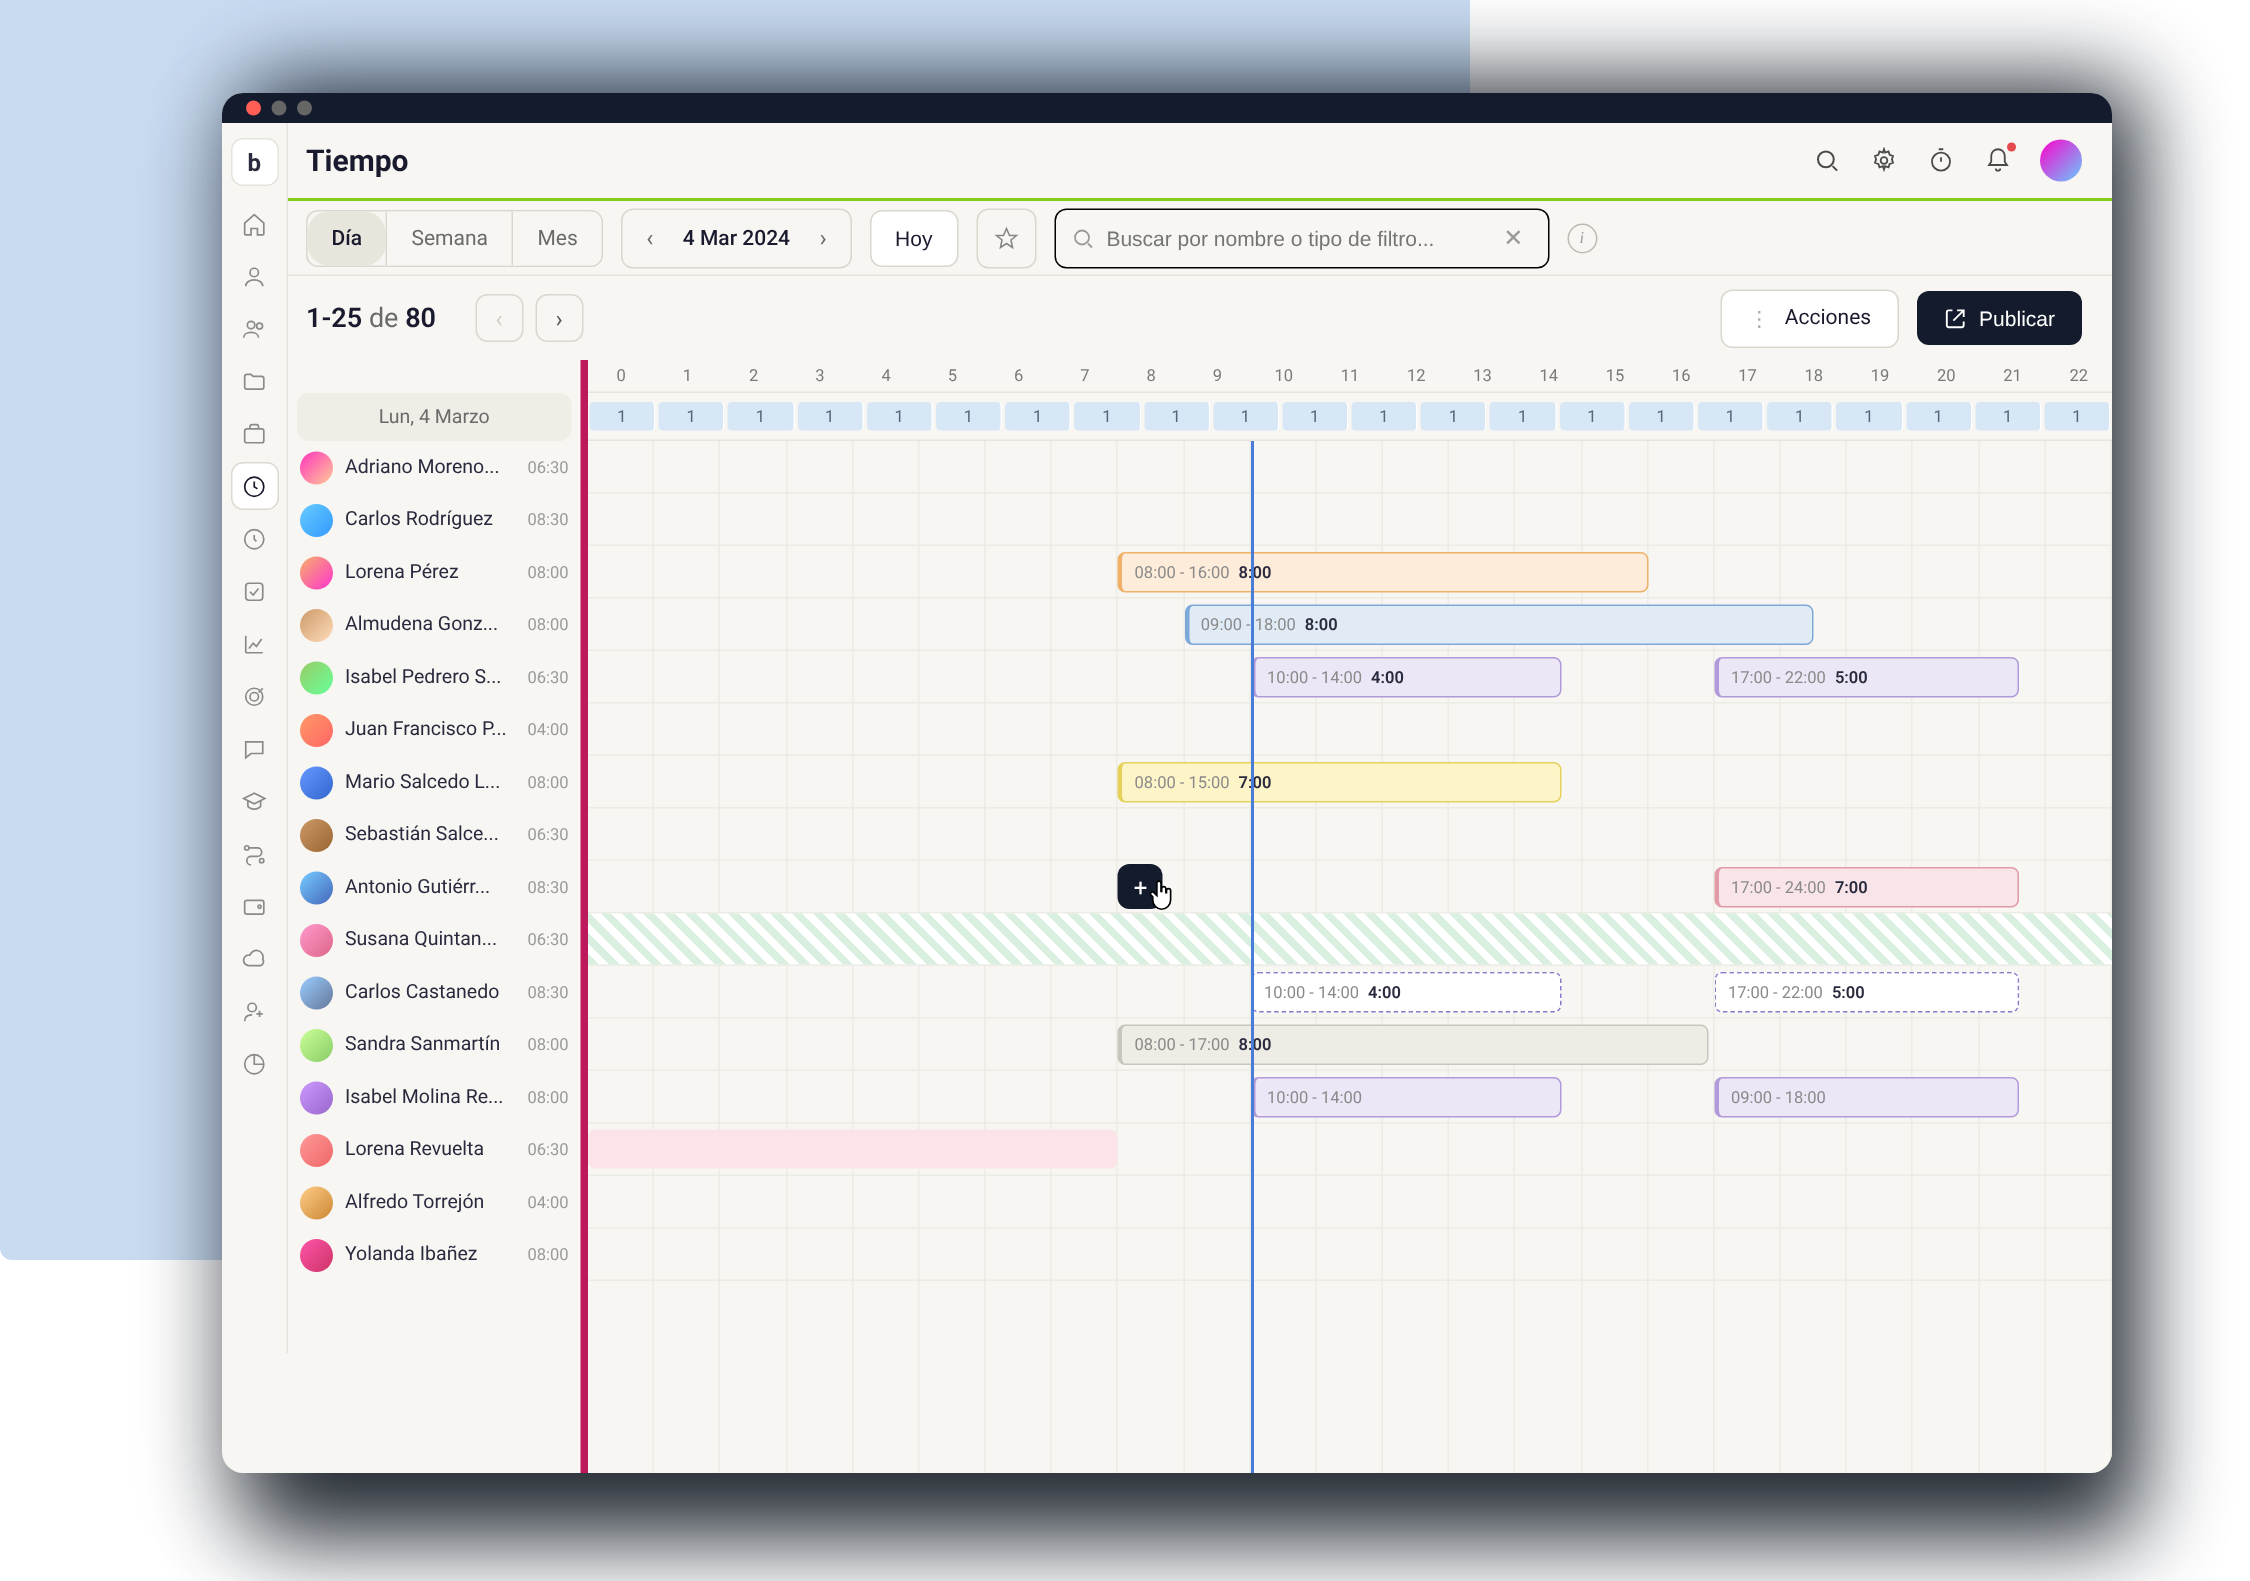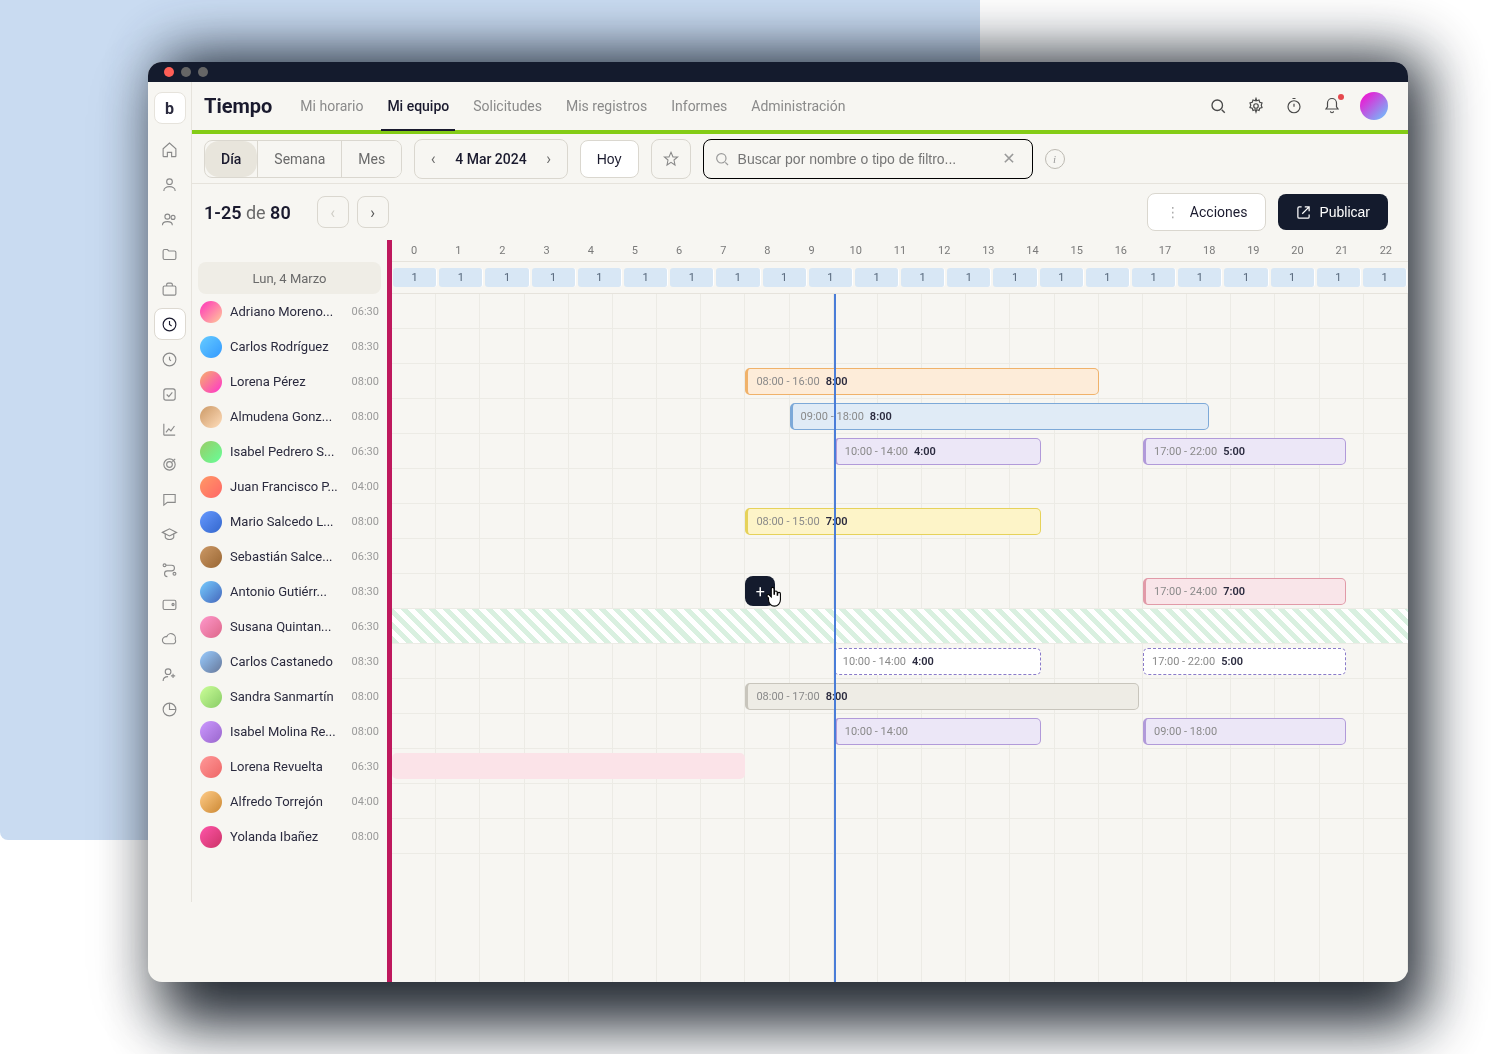--- a/index.html
+++ b/index.html
@@ -4,21 +4,21 @@
 <style>
 * { box-sizing: border-box; margin: 0; padding: 0; }
 body { font-family: -apple-system, BlinkMacSystemFont, "Segoe UI", Roboto, sans-serif; background: #fff; width: 1500px; height: 1054px; position: relative; overflow: hidden; }
 .bg-blue { position: absolute; top: 0; left: 0; width: 980px; height: 840px; background: #c9dbf1; border-radius: 0 0 8px 8px; }
 .shadow-block { position: absolute; top: 55px; left: 165px; width: 1260px; height: 970px; background: #0b1420; border-radius: 14px; filter: blur(30px); opacity: 0.85; }
 .window { position: absolute; top: 62px; left: 148px; width: 1260px; height: 920px; background: #f7f6f2; border-radius: 14px; overflow: hidden; display: flex; flex-direction: column; box-shadow: 0 20px 60px rgba(0,0,0,.25); }
 .titlebar { height: 20px; background: #141b2d; display: flex; align-items: center; padding: 0 16px; }
 .dot { width: 10px; height: 10px; border-radius: 50%; margin-right: 7px; }
 .dot.red { background: #ff5f56; }
 .dot.gray { background: #666; }
-.topnav { height: 52px; background: #f7f6f2; border-bottom: 4px solid #84cc16; display: flex; align-items: center; padding-left: 56px; position: relative; }
+.topnav { height: 52px; background: #f7f6f2; border-bottom: 2px solid #84cc16; display: flex; align-items: center; padding-left: 56px; position: relative; }
 .brand { font-size: 20px; font-weight: 700; color: #1a1a2e; margin-right: 28px; }
 .tabs { display: flex; gap: 24px; font-size: 14px; color: #8a8a8a; }
 .tab { cursor: pointer; padding: 16px 0; position: relative; }
 .tab.active { color: #1a1a2e; font-weight: 500; }
 .tab.active::after { content: ''; position: absolute; bottom: -1px; left: -6px; right: -6px; height: 2px; background: #1a1a2e; }
 .nav-icons { margin-left: auto; display: flex; gap: 18px; align-items: center; padding-right: 20px; }
 .nav-icon { width: 20px; height: 20px; display: flex; align-items: center; justify-content: center; color: #4a4a4a; cursor: pointer; }
 .avatar-top { width: 28px; height: 28px; border-radius: 50%; background: linear-gradient(135deg, #f0c, #6cf); }
 .bell-wrap { position: relative; }
 .bell-wrap::after { content: ''; position: absolute; top: -2px; right: -2px; width: 6px; height: 6px; border-radius: 50%; background: #e5484d; }
@@ -198,28 +198,20 @@
     <div class="sb-icon">
         <svg width="17" height="17" viewBox="0 0 24 24" fill="none" stroke="currentColor" stroke-width="1.6">
           <circle cx="12" cy="12" r="9"></circle>
           <path d="M12 3v9h9"></path>
         </svg>
       </div>
   </div>
 
   <div class="topnav">
     <div class="brand">Tiempo</div>
-    <div class="tabs" id="nav-tabs">
-        <div class="tab">Mi horario</div>
-        <div class="tab active">Mi equipo</div>
-        <div class="tab">Solicitudes</div>
-        <div class="tab">Mis registros</div>
-        <div class="tab">Informes</div>
-        <div class="tab">Administración</div>
-      </div>
     <div class="nav-icons">
       <div class="nav-icon">
           <svg width="18" height="18" viewBox="0 0 24 24" fill="none" stroke="currentColor" stroke-width="1.8">
             <circle cx="11" cy="11" r="7"></circle>
             <path d="M21 21l-4-4"></path>
           </svg>
         </div>
       <div class="nav-icon">
           <svg width="18" height="18" viewBox="0 0 24 24" fill="none" stroke="currentColor" stroke-width="1.6">
             <circle cx="12" cy="12" r="3"></circle>

